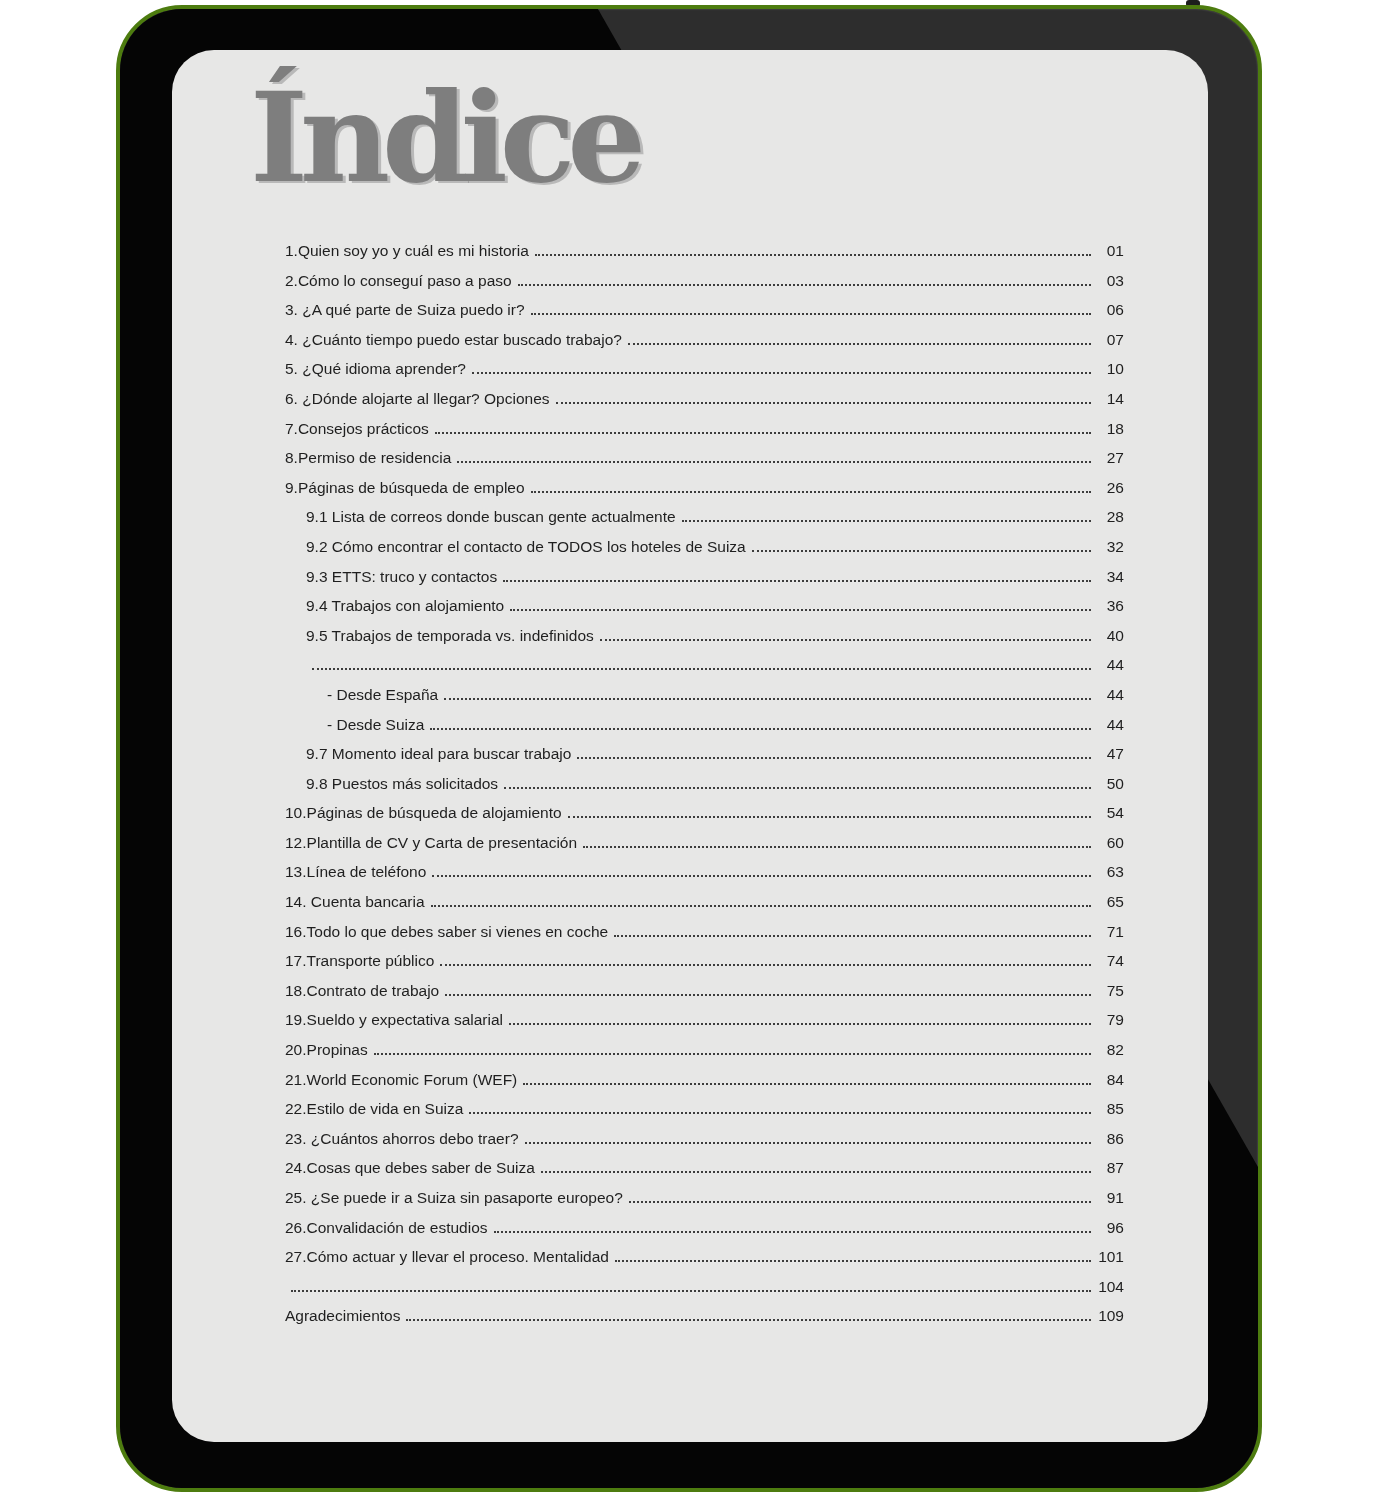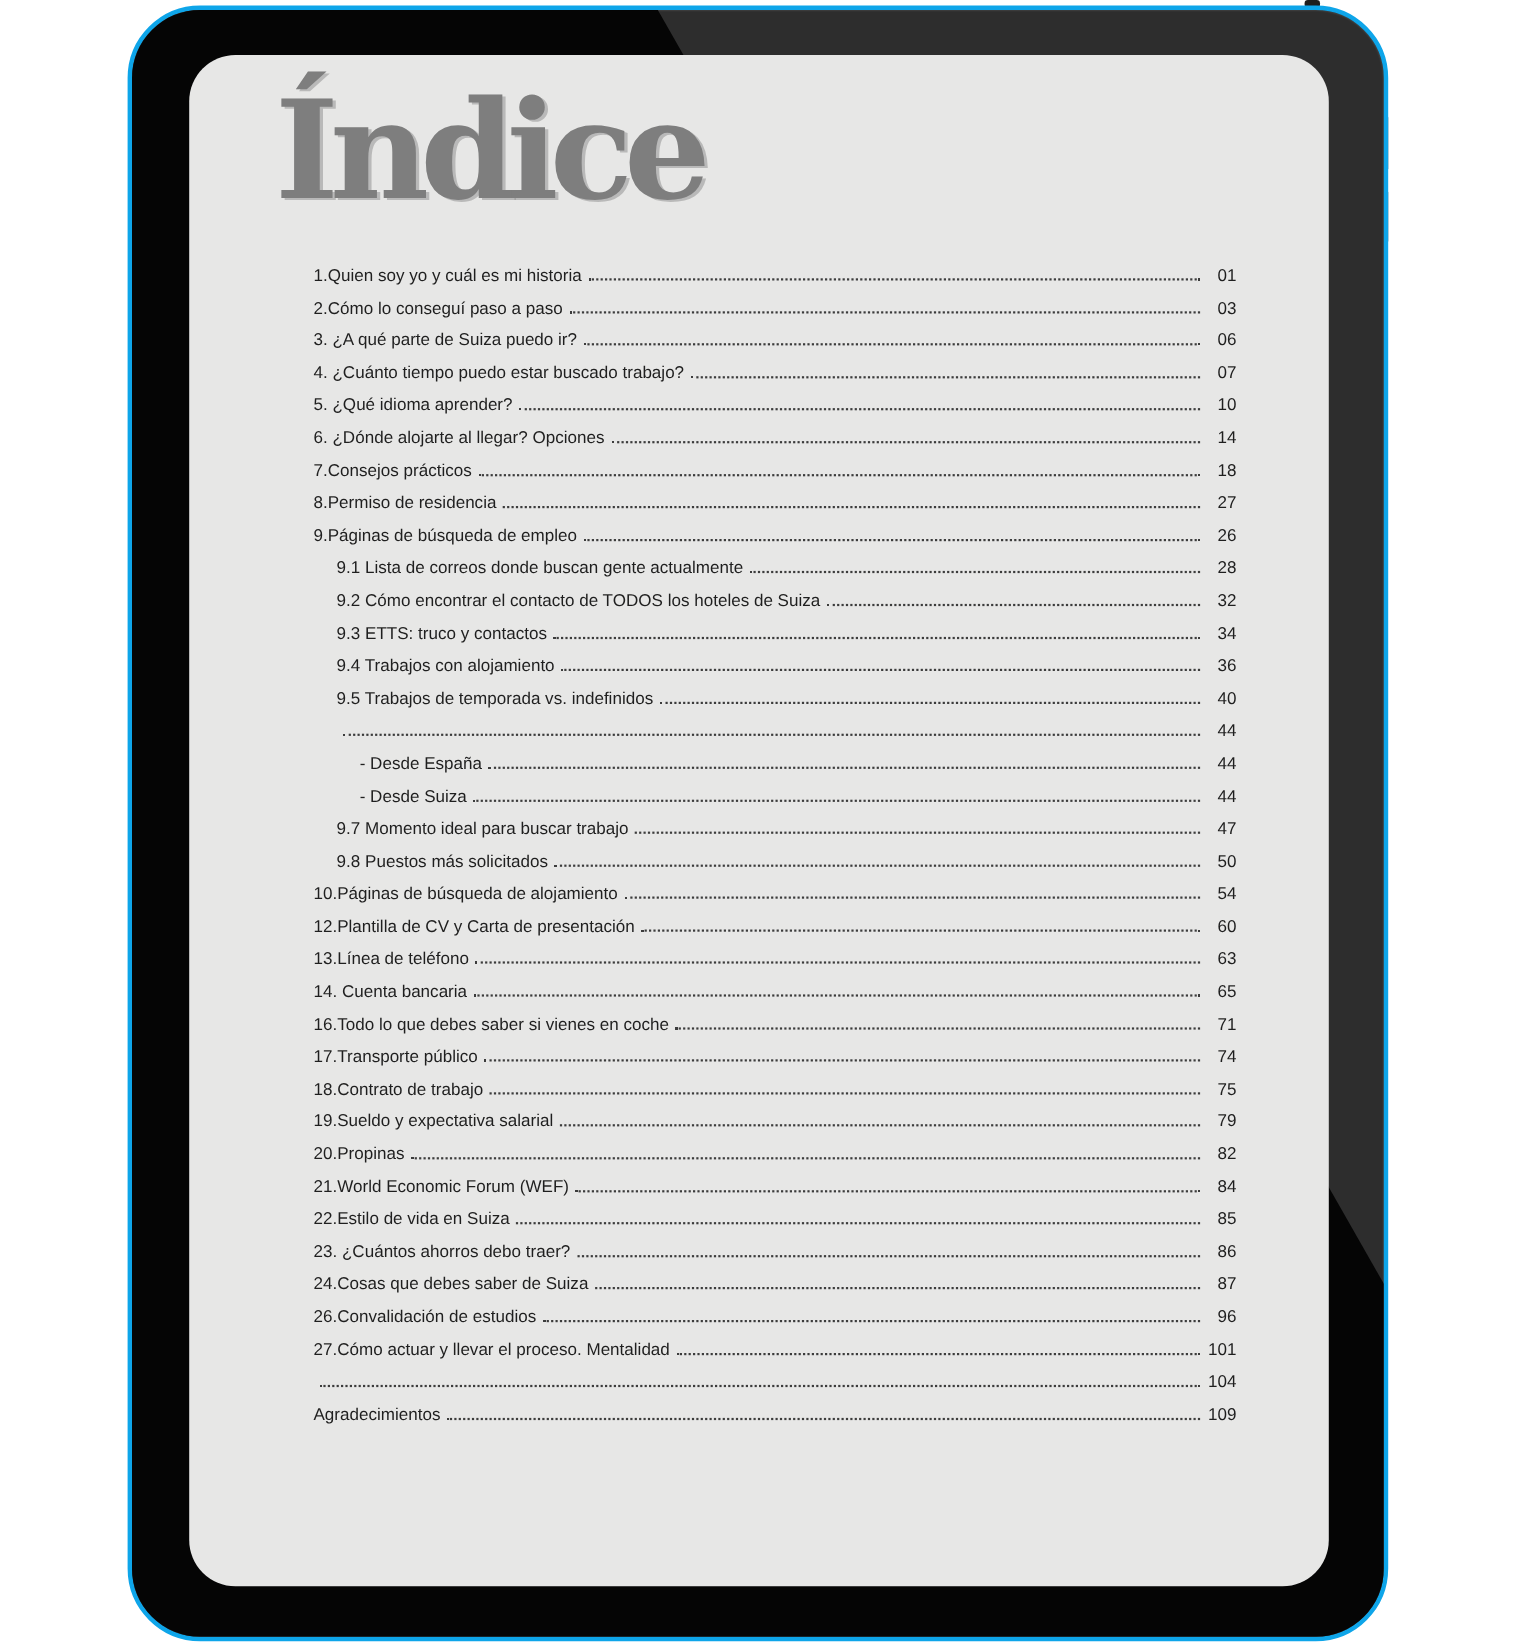--- a/index.html
+++ b/index.html
@@ -7,21 +7,21 @@
   .stage { position:relative; width:1378px; height:1494px; overflow:hidden; }
 
   
   .side-btn { position:absolute; background:linear-gradient(90deg,#4a4a4a,#6b6b6b 40%,#3c3c3c); border-radius:0 4px 4px 0; }
   .vol-up   { left:1254px; top:103px; width:8px; height:54px; }
   .vol-down { left:1254px; top:171px; width:8px; height:52px; }
   .power-btn{ position:absolute; left:1186px; top:0px; width:14px; height:7px; background:#1d1d1d; border-radius:3px; }
 
   .tablet {
     position:absolute; left:116px; top:5px; width:1146px; height:1487px;
-    border-radius:66px; border:4px solid #0ea5e9;
+    border-radius:66px; border:4px solid #4d7c0f;
     background:#2d2d2d; overflow:hidden;
     box-shadow: inset 0 0 2px rgba(255,255,255,.25);
   }
   
   .tablet .gloss {
     position:absolute; inset:0; background:#050505;
     clip-path: polygon(0 0, 42% 0, 102% 81%, 102% 102%, 0 102%);
   }
 
   .screen {
@@ -252,20 +252,25 @@
     <span class="dots"></span>
     <span class="pg">86</span>
   </div>
 
   <div class="toc-row lvl-1">
     <span class="lbl">24.Cosas que debes saber de Suiza</span>
     <span class="dots"></span>
     <span class="pg">87</span>
   </div>
 
+  <div class="toc-row lvl-1">
+    <span class="lbl">25. ¿Se puede ir a Suiza sin pasaporte europeo?</span>
+    <span class="dots"></span>
+    <span class="pg">91</span>
+  </div>
 
   <div class="toc-row lvl-1">
     <span class="lbl">26.Convalidación de estudios</span>
     <span class="dots"></span>
     <span class="pg">96</span>
   </div>
 
   <div class="toc-row lvl-1">
     <span class="lbl">27.Cómo actuar y llevar el proceso. Mentalidad</span>
     <span class="dots"></span>

